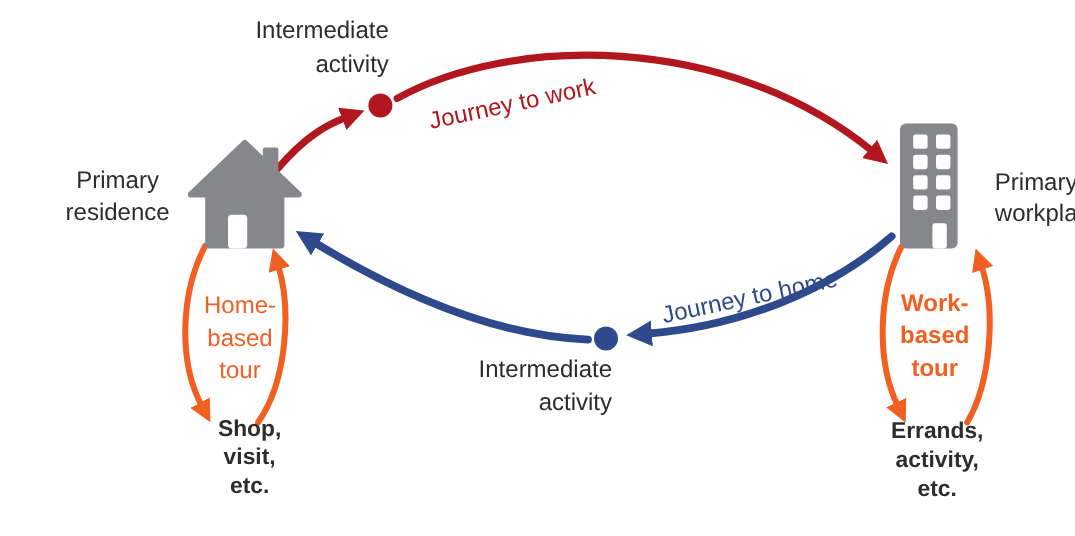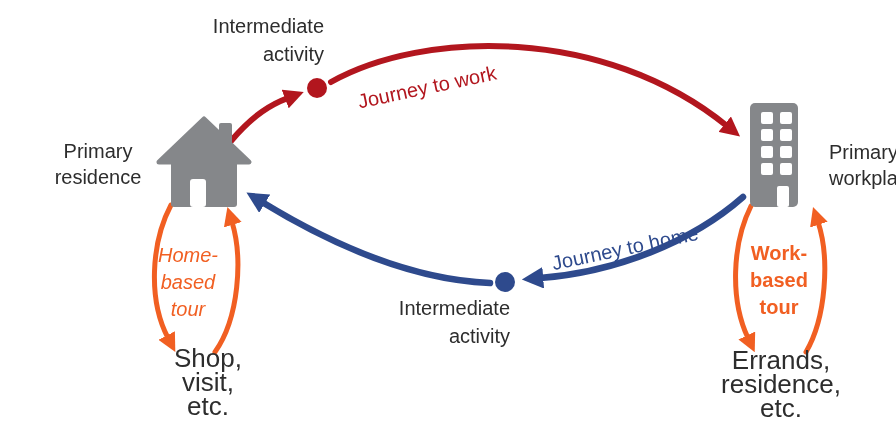--- a/index.html
+++ b/index.html
@@ -13,21 +13,21 @@
   .label{
     position:absolute;
     font-size:20px;line-height:26px;color:var(--text,#2d2d2d);
     white-space:pre-line;
   }
   .center{text-align:center;transform:translateX(-50%);}
   .right{text-align:right;}
   .rot{transform:translate(-50%,-50%) rotate(-12deg);white-space:nowrap;}
   .lh28{line-height:28px;}
   .lh27{line-height:27px;}
-  .small{font-size:26px;line-height:24px;}
+  .small{font-size:19px;line-height:24px;font-weight:bold;}
   .red-text{color:var(--red,#b2161e);}
   .blue-text{color:var(--blue,#2e4a8d);}
   .orange-text{color:var(--orange,#f15f22);}
 </style>
 </head>
 <body>
 
 <div id="canvas">
 
   <svg width="896" height="447" viewBox="0 0 896 447">
@@ -96,28 +96,28 @@
 residence</div>
 
   <div class="label" style="left:785px;top:139px;">Primary
 workplace</div>
 
   <div class="label rot blue-text" style="left:581px;top:248px;">Journey to home</div>
 
   <div class="label right lh28" style="right:430px;top:294px;">Intermediate
 activity</div>
 
-  <div class="label center lh27 orange-text" style="left:144px;top:242px;font-style:italic;">Home-
+  <div class="label center lh27 orange-text" style="left:156px;top:242px;">Home-
 based
 tour</div>
 
   <div class="label center small" style="left:164px;top:346px;">Shop,
 visit,
 etc.</div>
 
   <div class="label center lh27 orange-text" style="left:735px;top:240px;font-weight:bold;">Work-
 based
 tour</div>
 
   <div class="label center small" style="left:737px;top:348px;">Errands,
-residence,
+activity,
 etc.</div>
 </div>
 
 </body></html>

